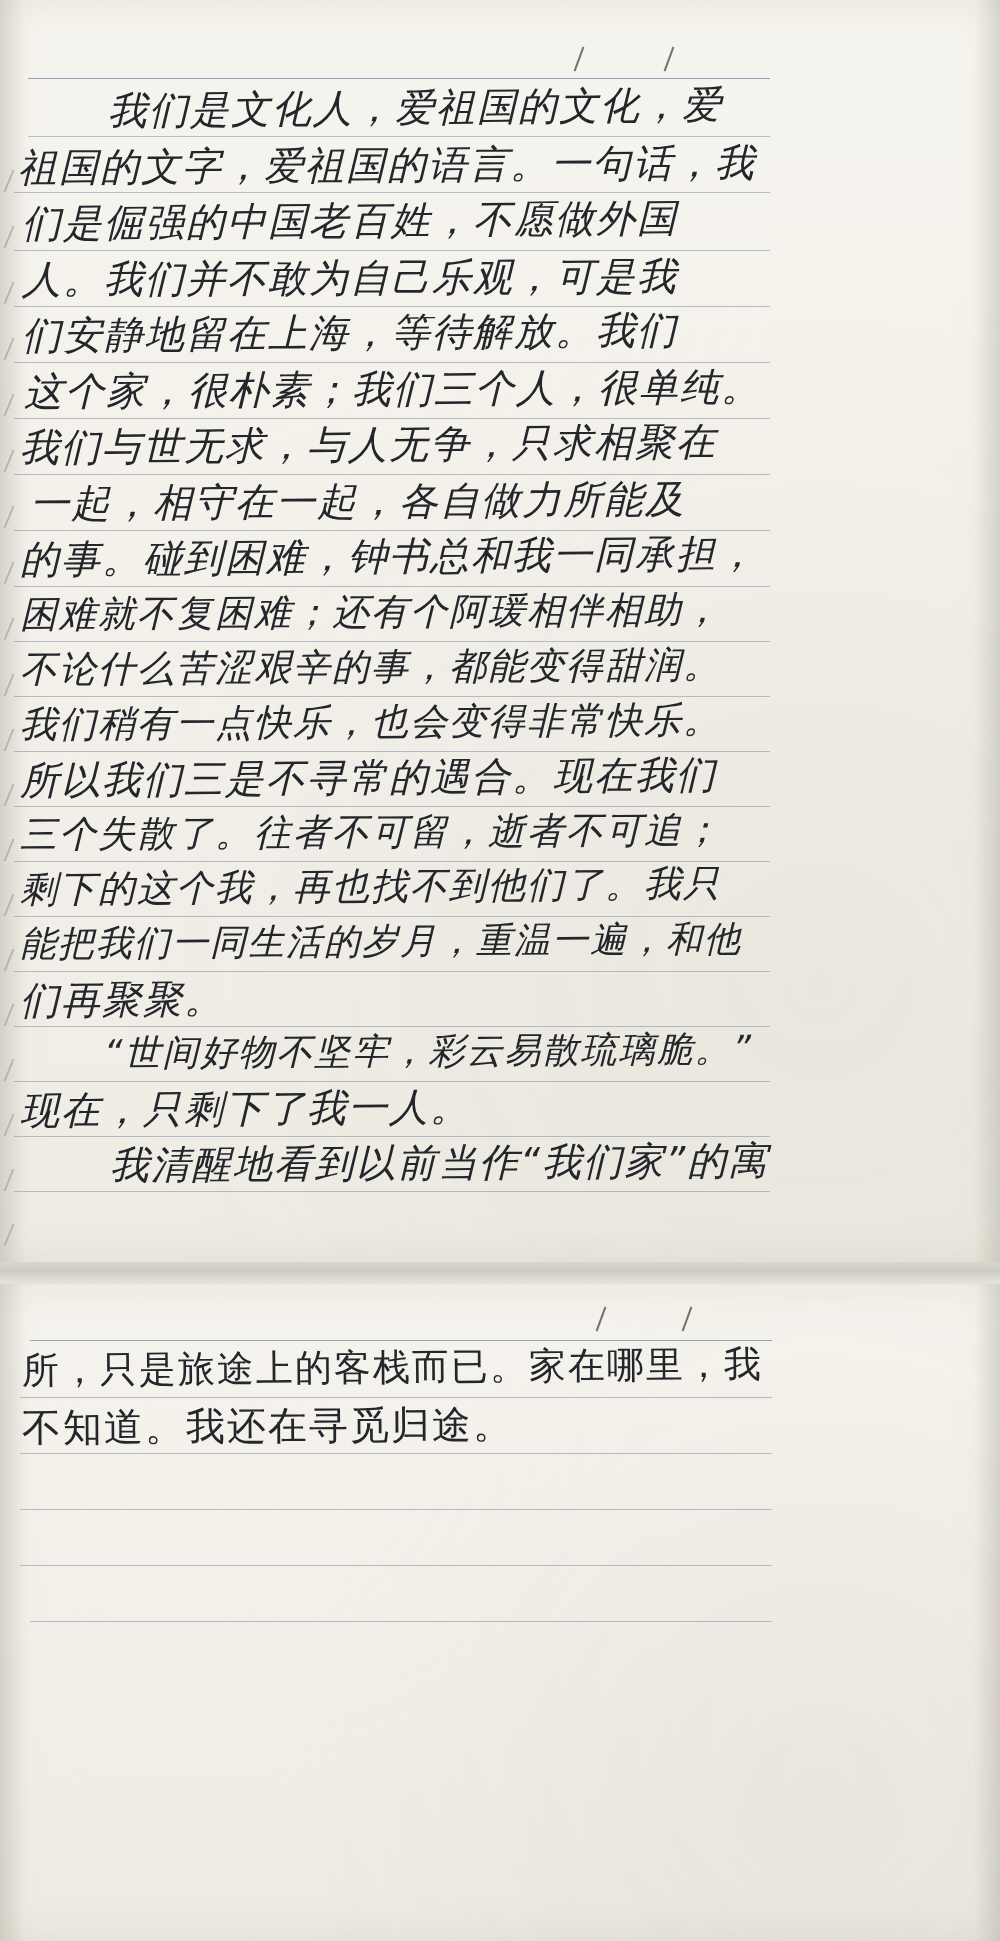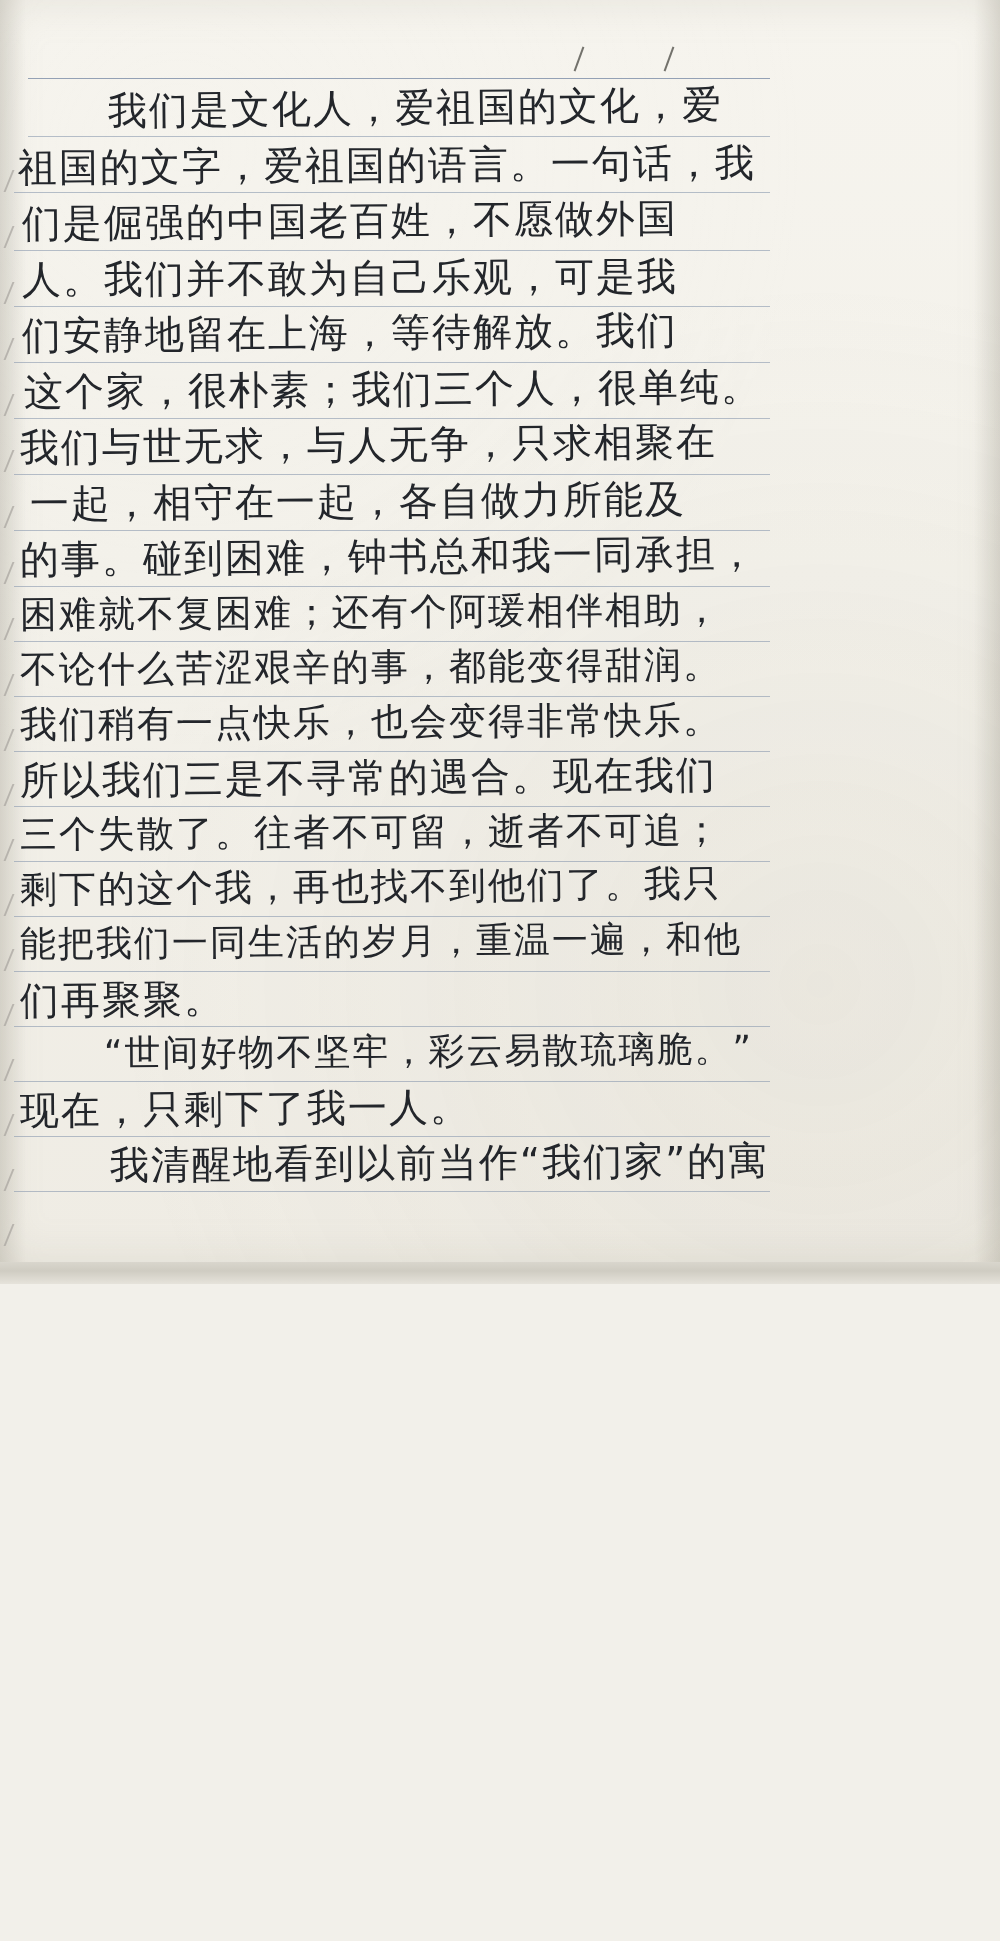--- a/index.html
+++ b/index.html
@@ -27,20 +27,21 @@
     left: 0;
     width: 1000px;
     background: #f4f2ec;
     overflow: hidden;
   }
   .sheet-top {
     top: 0;
     height: 1262px;
     background: linear-gradient(180deg, #f6f4ee 0%, #f3f1ea 45%, #efece4 100%);
     box-shadow: inset 0 0 40px rgba(180,175,160,0.25);
+    font-style: italic;
   }
   .sheet-bottom {
     top: 1284px;
     height: 657px;
     background: linear-gradient(180deg, #f5f3ed 0%, #f2efe8 60%, #eeebe3 100%);
     box-shadow: inset 0 0 40px rgba(180,175,160,0.25);
   }
   .sheet-gap {
     position: absolute;
     left: 0;
@@ -197,14 +198,34 @@
       <div class="hw" style="left:20px; top:926px;  transform:rotate(-0.4deg); font-size:36px;">能把我们一同生活的岁月，重温一遍，和他</div>
       <div class="hw" style="left:20px; top:981px;  transform:rotate(-0.5deg);">们再聚聚。</div>
       <div class="hw" style="left:28px; top:1036px; transform:rotate(-0.4deg); font-size:36px;">　　“世间好物不坚牢，彩云易散琉璃脆。”</div>
       <div class="hw" style="left:20px; top:1091px; transform:rotate(-0.5deg);">现在，只剩下了我一人。</div>
       <div class="hw" style="left:28px; top:1146px; transform:rotate(-0.4deg);">　　我清醒地看到以前当作“我们家”的寓</div>
     </div>
   </div>
 
   <div class="sheet-gap"></div>
 
+  <div class="sheet sheet-bottom">
+    <div class="grain"></div>
+    <div class="edge-shadow-left"></div>
+    <div class="edge-shadow-right"></div>
+
+    <div class="slash" style="left:600px; top:22px;"></div>
+    <div class="slash" style="left:686px; top:22px;"></div>
+
+    <div class="rule dark" style="left:30px; top:56px;  width:742px;"></div>
+    <div class="rule" style="left:20px; top:113px; width:752px;"></div>
+    <div class="rule" style="left:20px; top:169px; width:752px;"></div>
+    <div class="rule" style="left:20px; top:225px; width:752px;"></div>
+    <div class="rule" style="left:20px; top:281px; width:752px;"></div>
+    <div class="rule" style="left:30px; top:337px; width:742px;"></div>
+
+    <div class="hand-layer">
+      <div class="hw" style="left:22px; top:68px;  transform:rotate(-0.5deg); font-size:37px;">所，只是旅途上的客栈而已。家在哪里，我</div>
+      <div class="hw" style="left:22px; top:124px; transform:rotate(-0.4deg);">不知道。我还在寻觅归途。</div>
+    </div>
+  </div>
 
 </div>
 
 </body></html>

